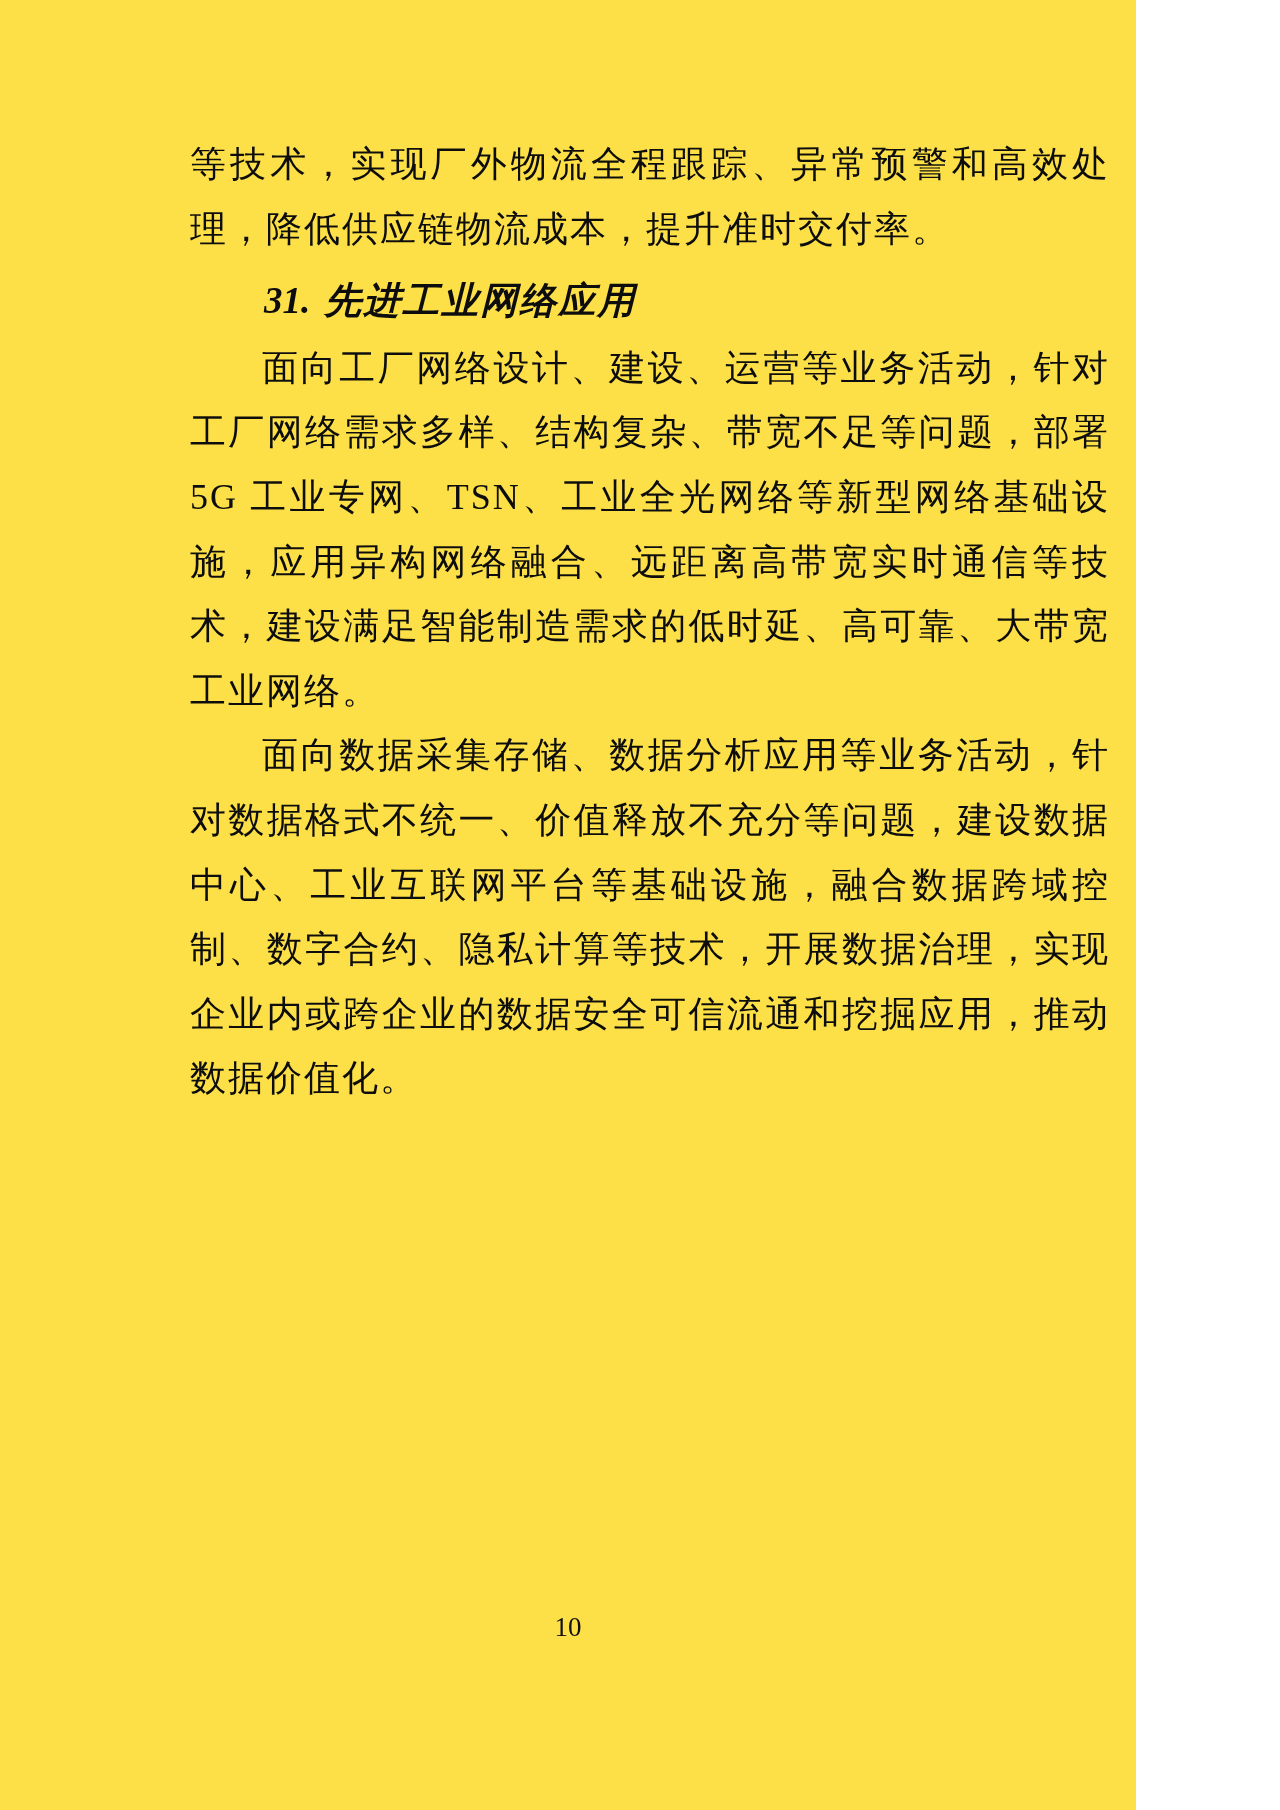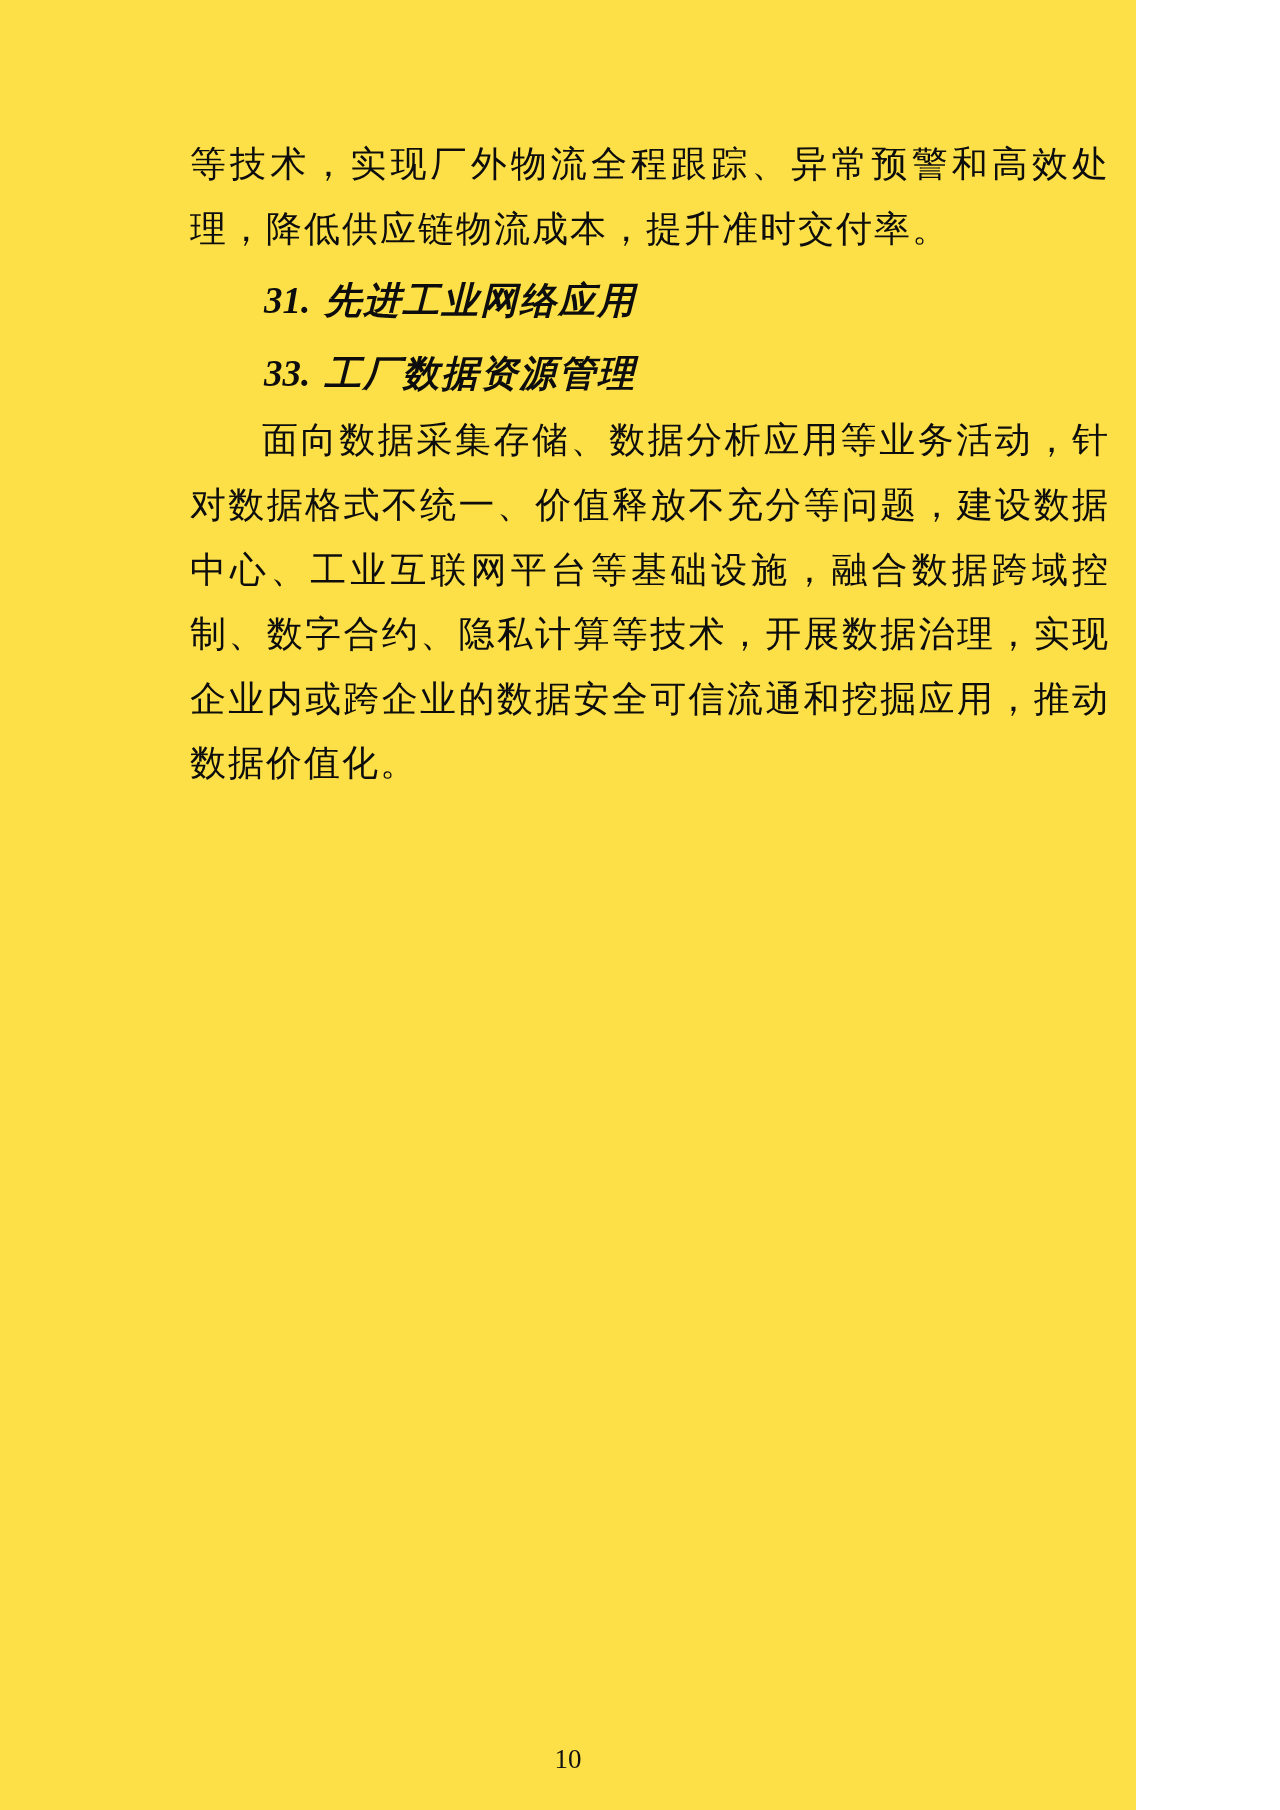--- a/index.html
+++ b/index.html
@@ -54,41 +54,41 @@
   }
   h3.item-heading .item-number {
     font-family: "Liberation Serif", serif;
     letter-spacing: 0;
     margin-right: 14px;
   }
   .page-number {
     position: absolute;
     left: 0;
     width: 100%;
-    top: 1744px;
+    top: 1612px;
     text-align: center;
     font-size: 27px;
     font-family: "Liberation Serif", serif;
     color: #111111;
   }
 </style>
 </head>
 <body>
 
 <div class="page">
   <div class="content">
 
     <p class="body-text">等技术，实现厂外物流全程跟踪、异常预警和高效处理，降低供应链物流成本，提升准时交付率。</p>
 
 
     <h3 class="item-heading"><span class="item-number">31.</span><span>先进工业网络应用</span></h3>
 
+    <p class="body-text indent">面向工厂网络设计、建设、运营等业务活动，针对工厂网络需求多样、结构复杂、带宽不足等问题，部署 5G 工业专网、TSN、工业全光网络等新型网络基础设施，应用异构网络融合、远距离高带宽实时通信等技术，建设满足智能制造需求的低时延、高可靠、大带宽工业网络。</p>
 
 
 
-    <h3 class="item-heading"><span class="item-number">33.</span><span>工厂数据资源管理</span></h3>
 
     <p class="body-text indent">面向数据采集存储、数据分析应用等业务活动，针对数据格式不统一、价值释放不充分等问题，建设数据中心、工业互联网平台等基础设施，融合数据跨域控制、数字合约、隐私计算等技术，开展数据治理，实现企业内或跨企业的数据安全可信流通和挖掘应用，推动数据价值化。</p>
 
   </div>
 
   <div class="page-number">10</div>
 </div>
 
 </body></html>

